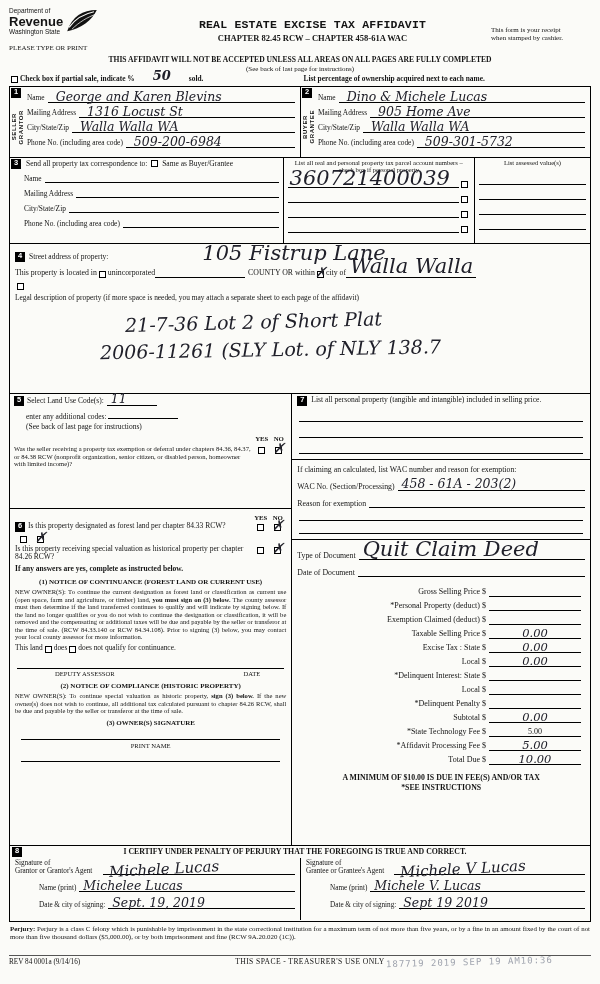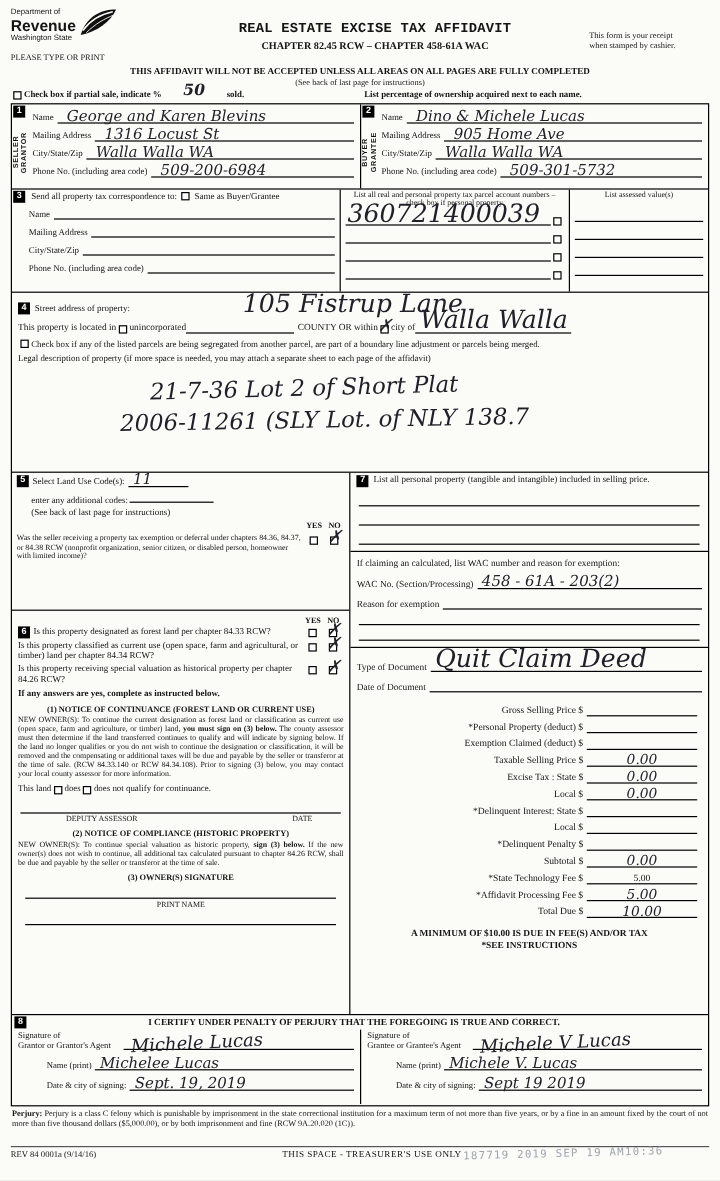--- a/index.html
+++ b/index.html
@@ -14,21 +14,21 @@
   .tiny { font-size:6.6px; line-height:1.12; }
   .center { text-align:center; }
 
   
   .hw { font-family:"DejaVu Serif", serif; font-style:italic; color:#20202a; white-space:nowrap; } .hw-md { font-size:12.5px; } .hw-lg { font-size:21px; }
   .hw-xl { font-size:19px; } .hw-sig { font-size:15px; display:inline-block; transform:rotate(-3deg); }
 
   
   .hdr-row { display:flex; }
   .hdr-left { width:125px; }
-  .logo-row { display:flex; align-items:flex-start; gap:3px; padding-top:3px; }
+  .logo-row { display:flex; align-items:center; gap:3px; padding-top:3px; }
   .dept { font-size:6.5px; font-family:"Liberation Sans",sans-serif; }
   .rev  { font-size:13px; font-weight:bold; font-family:"Liberation Sans",sans-serif; line-height:1; }
   .wa   { font-size:6.5px; font-family:"Liberation Sans",sans-serif; }
   .please { font-size:7px; margin-top:9px; }
   .hdr-center { flex:1; text-align:center; }
   .title { font-size:11.5px; font-weight:bold; margin-top:14px; letter-spacing:.2px;font-family:Liberation Mono, monospace; }
   .chapter { font-size:8.5px; font-weight:bold; margin-top:1px; }
   .hdr-right { width:100px; font-size:7px; text-align:left; padding-top:22px; }
   .warning { text-align:center; font-weight:bold; font-size:7.6px; margin-top:3px; }
   .seeback { text-align:center; font-size:7px; }
@@ -339,21 +339,20 @@
         <span class="cb">
             <span class="xmark">✗</span>
           </span>
         <span>city of</span>
         <span class="uline w120">
             <span class="hw hw-lg">Walla Walla</span>
           </span>
       </div>
       <div class="s4row3">
         <span class="cb"></span>
-        <span>Check box if any of the listed parcels are being segregated from another parcel, are part of a boundary line adjustment or parcels being merged.</span>
       </div>
       <div class="s4row4">Legal description of property (if more space is needed, you may attach a separate sheet to each page of the affidavit)</div>
       <div class="legal-hw">
         <div class="hw hw-xl">21-7-36 Lot 2 of Short Plat</div>
         <div class="hw hw-xl">2006-11261 (SLY Lot. of NLY 138.7</div>
       </div>
     </div>
 
     <div class="sec567">
       <div class="colL">
@@ -395,21 +394,20 @@
             <div class="numbox" style="margin-right:3px;">6</div>
             <div class="qtext sm">Is this property designated as forest land per chapter 84.33 RCW?</div>
             <div class="qboxes">
               <span class="cb"></span>
               <span class="cb">
                   <span class="xmark">✗</span>
                 </span>
             </div>
           </div>
           <div class="qrow">
-            <div class="qtext sm">Is this property classified as current use (open space, farm and agricultural, or timber) land per chapter 84.34 RCW?</div>
             <div class="qboxes">
               <span class="cb"></span>
               <span class="cb">
                   <span class="xmark">✗</span>
                 </span>
             </div>
           </div>
           <div class="qrow">
             <div class="qtext sm">Is this property receiving special valuation as historical property per chapter 84.26 RCW?</div>
             <div class="qboxes">

